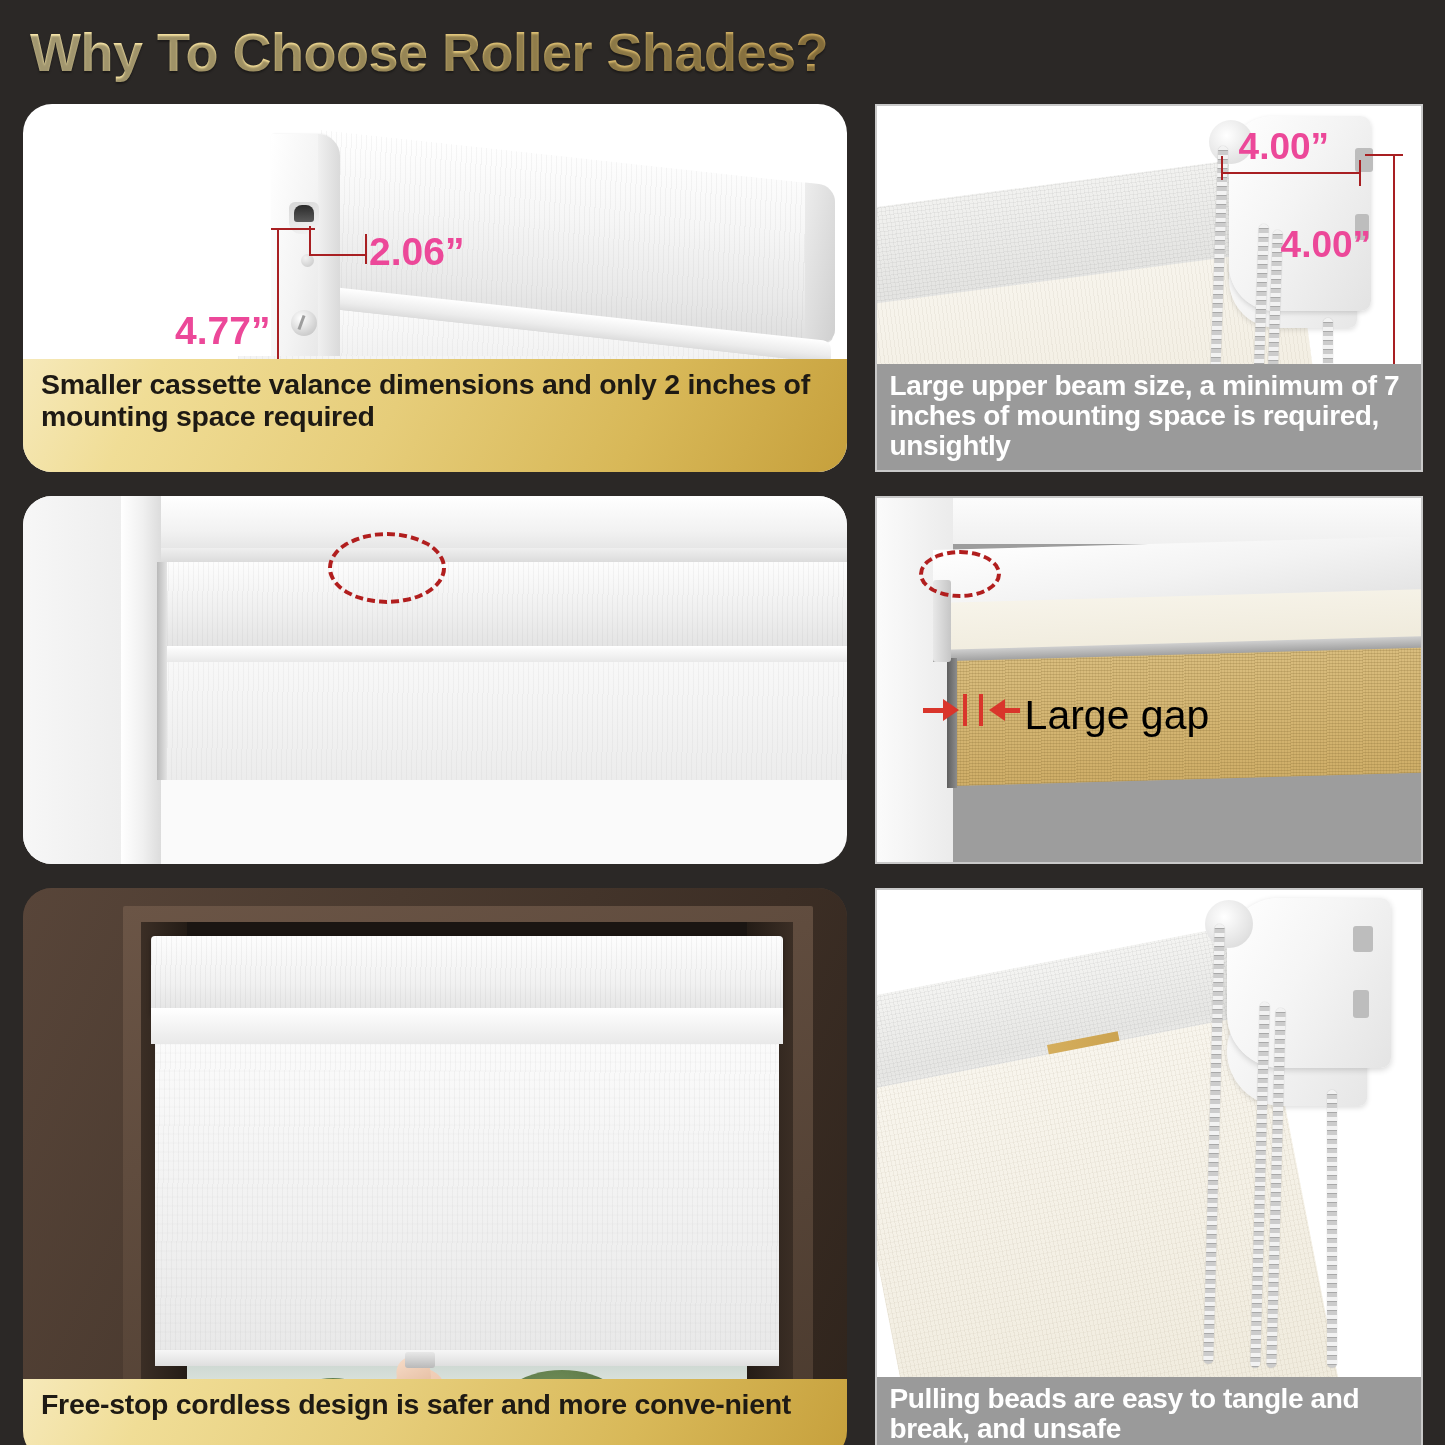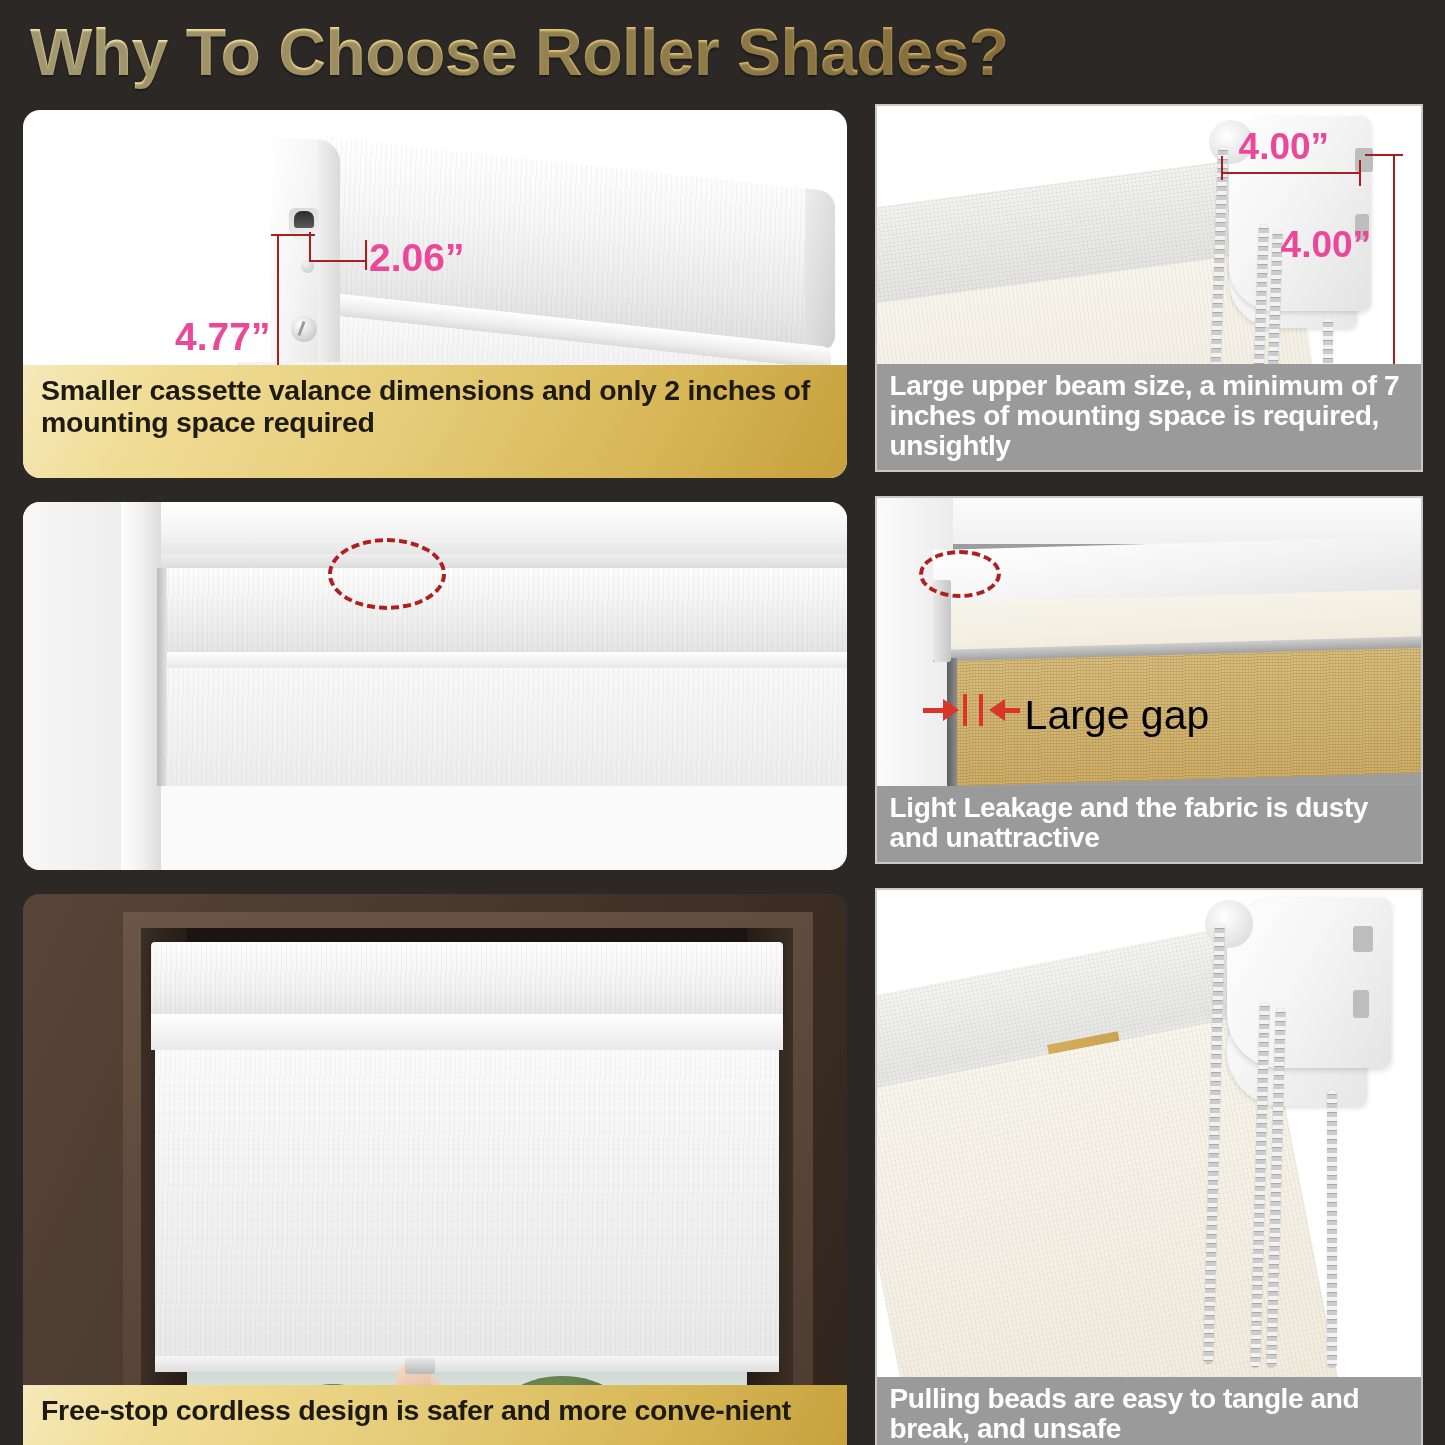--- a/index.html
+++ b/index.html
@@ -6,41 +6,41 @@
   html,body { width:1445px; height:1445px; }
   body {
     background:#2b2826;
     font-family:"Liberation Sans", sans-serif;
     overflow:hidden;
   }
 
   
   .title-bar { height:104px; display:flex; align-items:center; padding-left:30px; }
   .title-text {
-    font-size:66px; font-weight:bold; letter-spacing:-0.5px;
+    font-size:54px; font-weight:bold; letter-spacing:-0.5px;
     background:linear-gradient(100deg,#f8e8ad 0%,#f3dd98 28%,#e0c477 58%,#c8a559 100%);
     -webkit-background-clip:text; background-clip:text;
     -webkit-text-fill-color:transparent; color:#e0c477;
     text-shadow:0 2px 2px rgba(0,0,0,0.35);
     white-space:nowrap;
   }
 
   
   .grid {
     position:relative; width:1445px; height:1341px;
     padding:0 22px 14px 23px;
   }
   .row { display:flex; gap:28px; }
   .row.r1,.row.r2 { height:368px; margin-bottom:24px; }
   .row.r3 { height:572px; }
   .col-left  { width:838px; position:relative; }
   .col-right { width:558px; position:relative; }
 
   .panel { position:relative; width:100%; height:100%; overflow:hidden; }
-  .panel.rounded { border-radius:17px;margin-top:6px; }
+  .panel.rounded { border-radius:29px; }
   .panel.squared { border:2px solid #c9c9c9; }
 
   .photo { position:absolute; inset:0; overflow:hidden; }
 
   
   .cap {
     position:absolute; left:0; right:0; bottom:0;
     padding:9px 16px 10px 18px;
     font-weight:bold; line-height:1.13;
     z-index:40;
@@ -399,21 +399,20 @@
         <div class="dash-circle" style="left:42px;top:52px;width:82px;height:48px;"></div>
 
         <div class="arrow-shaft" style="left:46px;top:210px;width:22px;"></div>
         <div style="position:absolute;left:66px;top:201px;width:0;height:0;border-top:11px solid transparent;border-bottom:11px solid transparent;border-left:16px solid #d9352b;z-index:26;"></div>
         <div class="gap-tick" style="left:86px;top:196px;height:32px;"></div>
         <div class="gap-tick" style="left:102px;top:196px;height:32px;"></div>
         <div style="position:absolute;left:112px;top:201px;width:0;height:0;border-top:11px solid transparent;border-bottom:11px solid transparent;border-right:16px solid #d9352b;z-index:26;"></div>
         <div class="arrow-shaft" style="left:127px;top:210px;width:16px;"></div>
         <div class="ann" style="left:148px;top:194px;">Large gap</div>
 
-        <div class="cap gray">Light Leakage and the fabric is dusty and unattractive</div>
       </div>
     </div>
   </div>
 
   <div class="row r3">
 
     <div class="col-left">
       <div class="panel rounded p5">
         <div class="photo">
           <div class="p5-room"></div>

